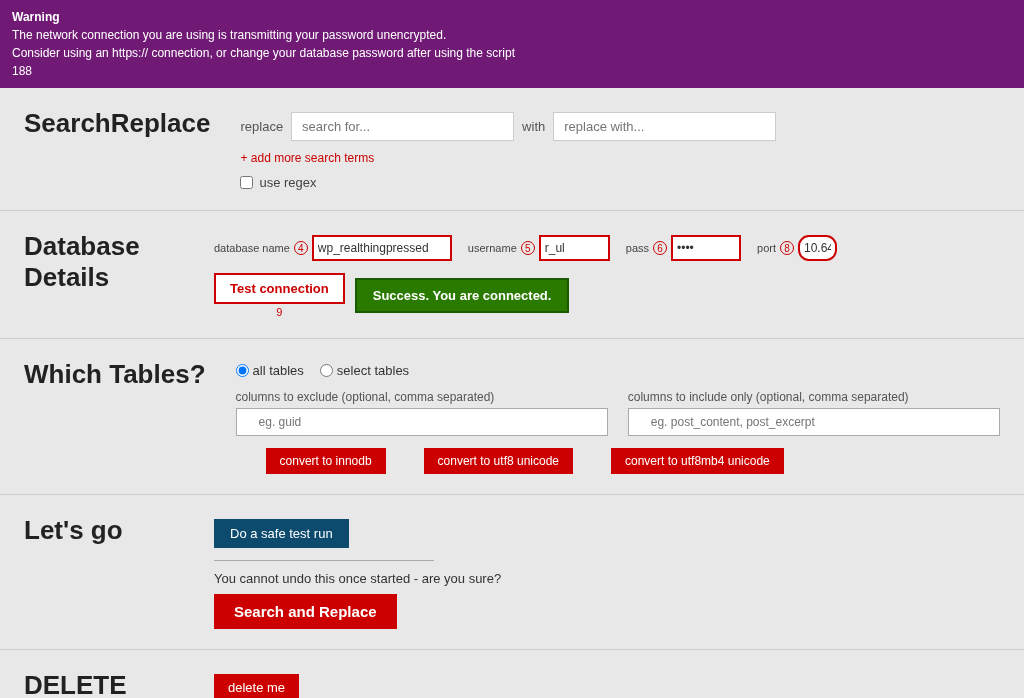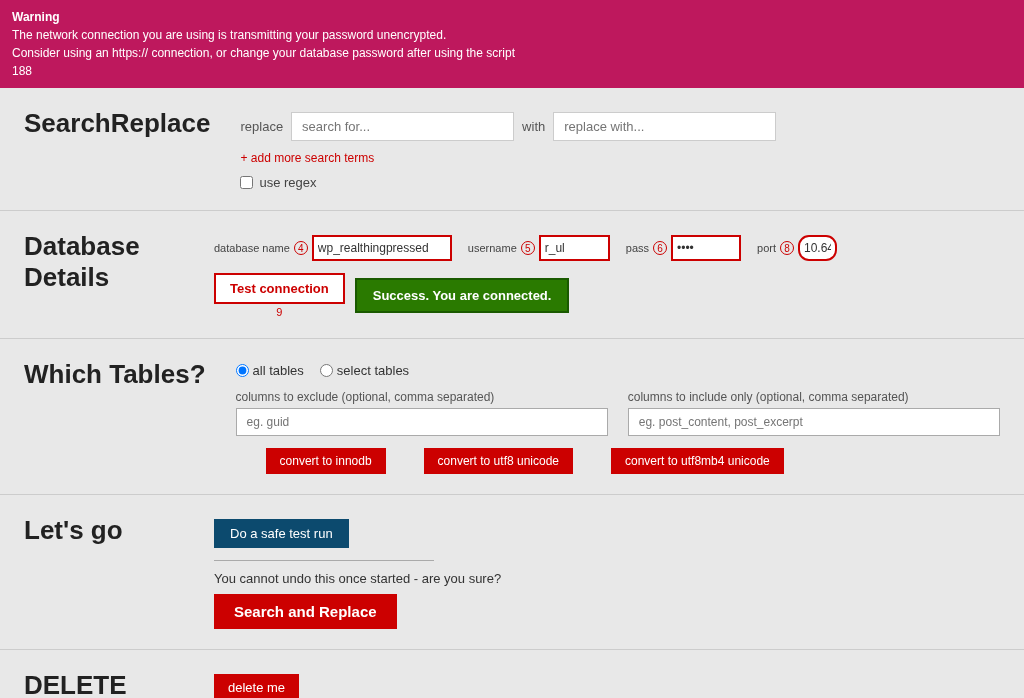--- a/index.html
+++ b/index.html
@@ -8,21 +8,21 @@
       font-size: 13px;
       background: #d0d0d0;
       color: #333;
       width: 1024px;
       min-height: 698px;
       overflow-x: hidden;
     }
 
     
     .warning-bar {
-      background: #be185d;
+      background: #701a75;
       color: #fff;
       padding: 8px 12px;
       font-size: 12px;
       line-height: 1.5;
     }
     .warning-bar .warning-title {
       font-weight: bold;
     }
 
     
@@ -201,21 +201,21 @@
       gap: 4px;
     }
 
     .col-label {
       font-size: 12px;
       color: #555;
     }
 
     .col-input {
       border: 1px solid #aaa;
-      padding: 6px 10px;
+      padding: 6px 22px;
       font-size: 12px;
       color: #4d7c0f;
       background: #fff;
       width: 100%;
     }
 
     .convert-btns {
       display: flex;
       gap: 8px;
     }

